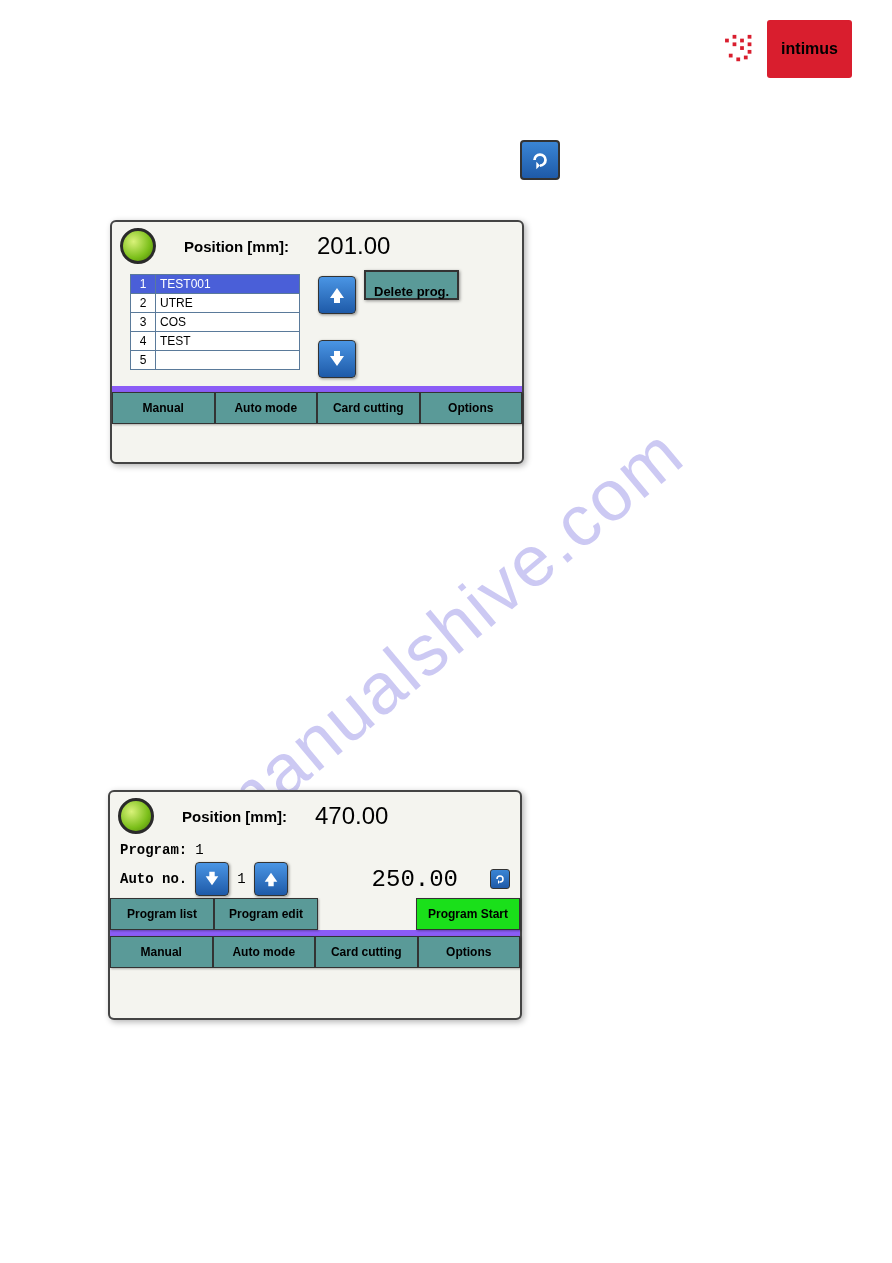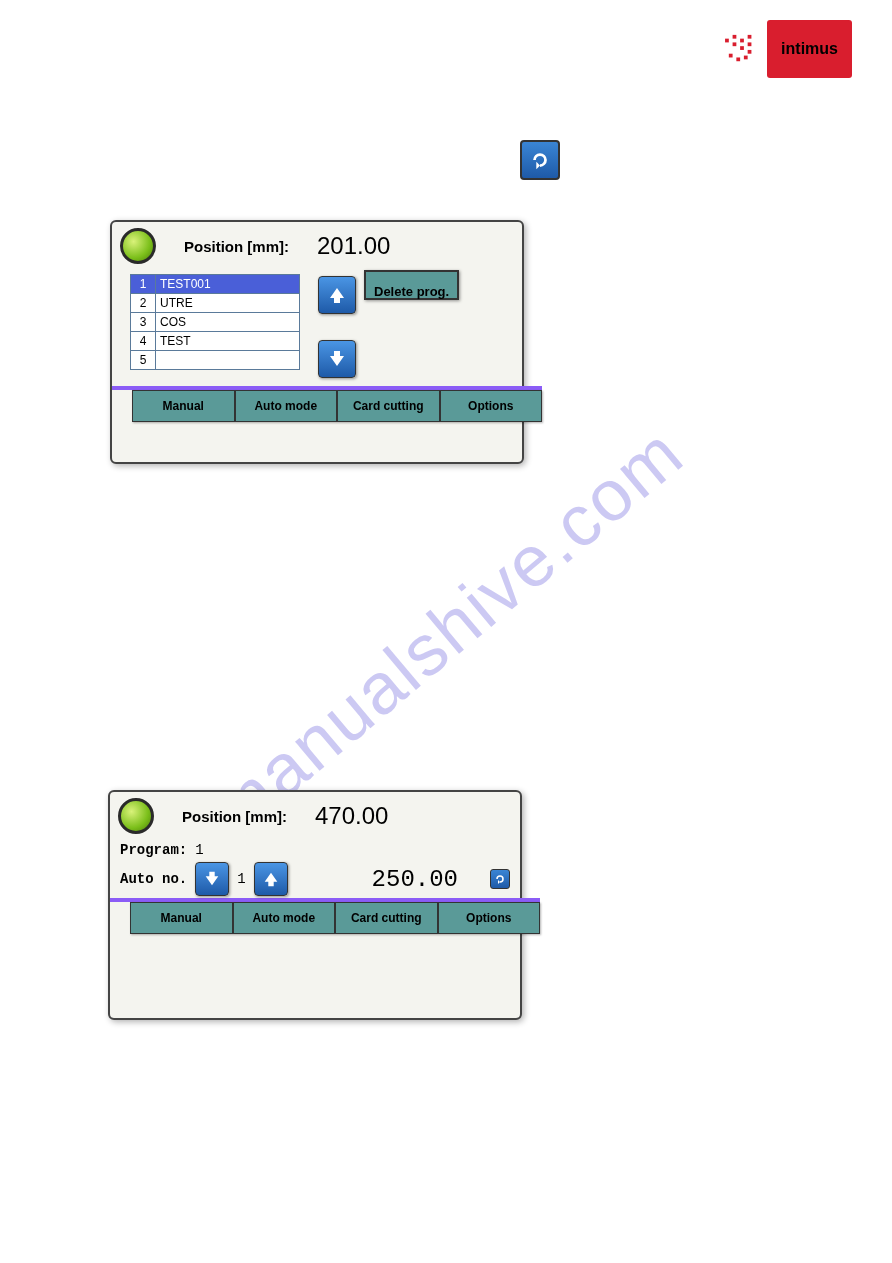--- a/index.html
+++ b/index.html
@@ -112,22 +112,21 @@
   border: 2px solid #333;
   font-weight: bold;
   font-size: 13px;
   padding: 12px 8px;
   height: 30px;
   box-shadow: 1px 1px 3px rgba(0,0,0,0.4);
 }
 .bottom-bar {
   display: flex;
   width: 100%;
-  border-top: 4px solid #8b5cf6;
-  padding-left: 20px;
+  border-top: 6px solid #8b5cf6;
 }
 .bottom-bar button, .action-bar button {
   flex: 1;
   background: #5a9a98;
   border: 1px solid #333;
   font-weight: bold;
   font-size: 12px;
   padding: 8px 2px;
   box-shadow: 1px 1px 2px rgba(0,0,0,0.3);
   cursor: pointer;
@@ -275,19 +274,25 @@
         </svg>
     </div>
     <span class="big-val">250.00</span>
     <div class="small-return-icon">
       <svg width="12" height="12" viewBox="0 0 24 24">
           <path d="M6 12 A6 6 0 1 1 12 18" fill="none" stroke="#fff" stroke-width="3"></path>
           <path d="M12 18 L8 14 L8 22 Z" fill="#fff"></path>
         </svg>
     </div>
   </div>
+  <div class="action-bar">
+    <button>Program list</button>
+    <button>Program edit</button>
+    <span class="spacer"></span>
+    <button class="green">Program Start</button>
+  </div>
   <div class="bottom-bar">
     <button>Manual</button>
     <button>Auto mode</button>
     <button>Card cutting</button>
     <button>Options</button>
   </div>
 </div>
 
 </body></html>

